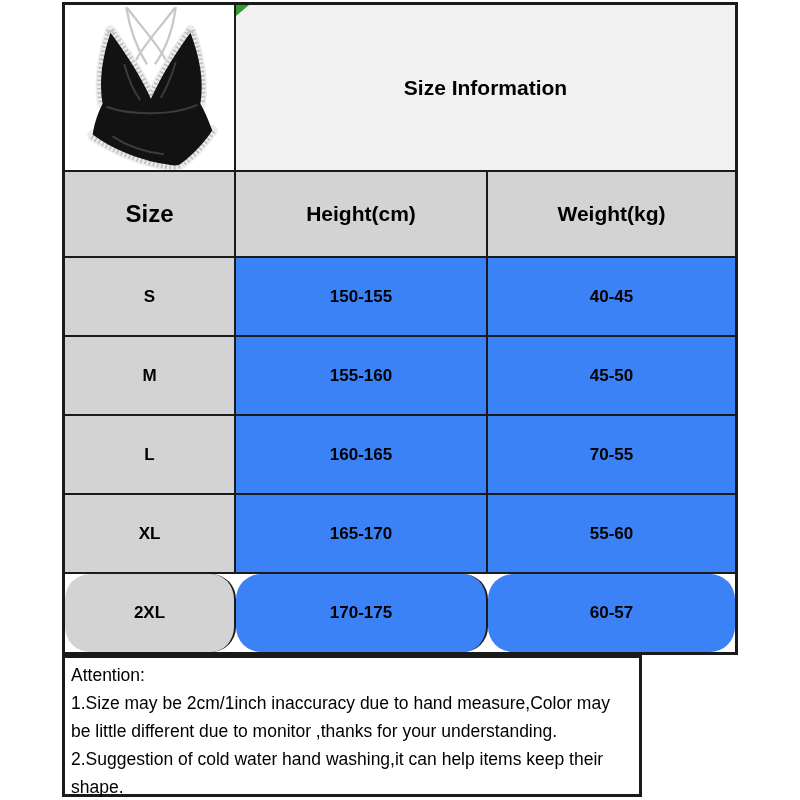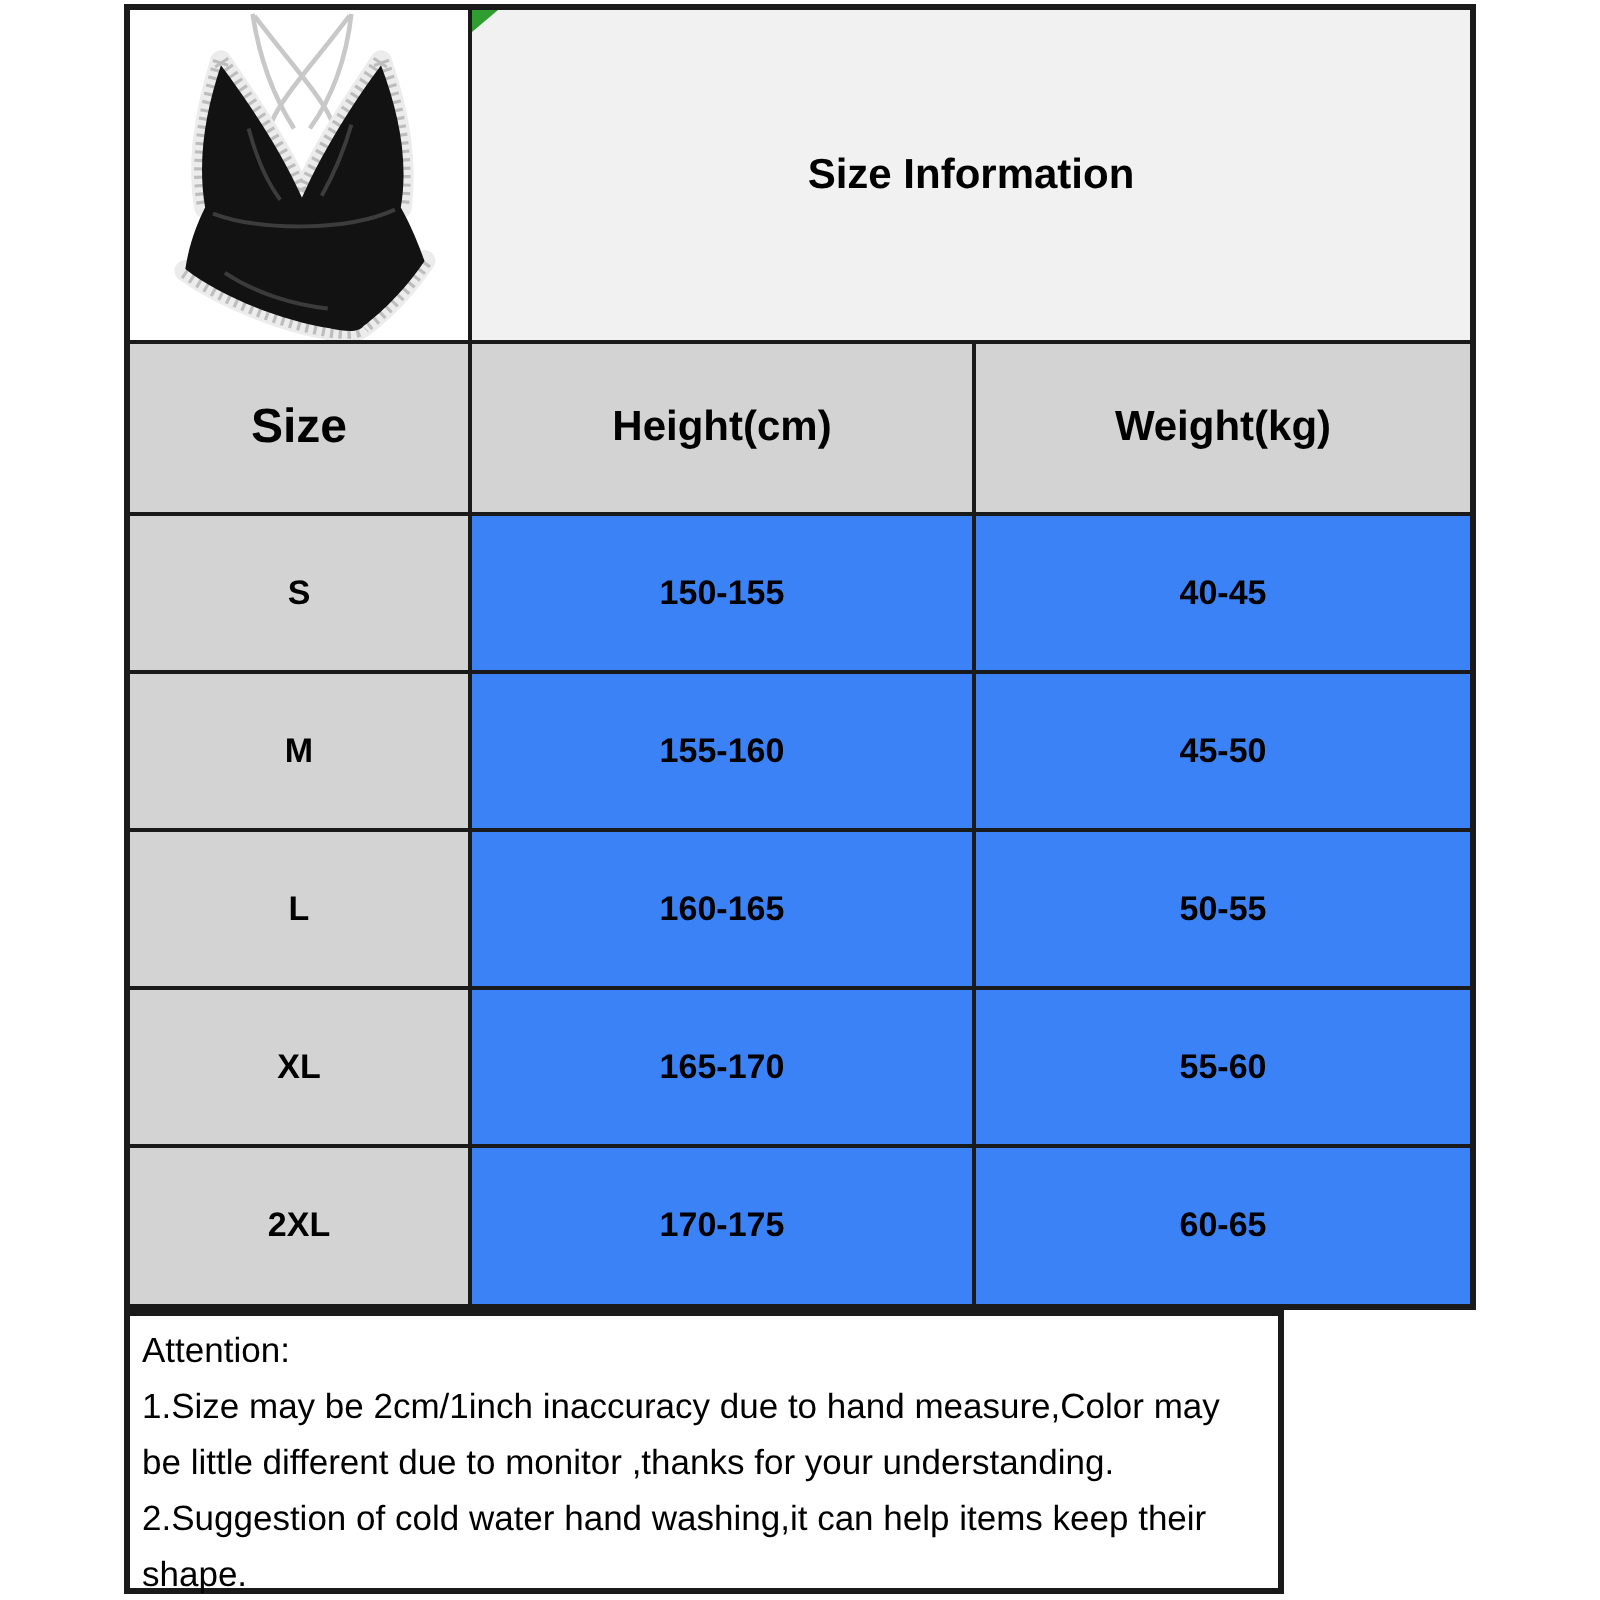--- a/index.html
+++ b/index.html
@@ -18,21 +18,21 @@
     grid-template-columns:171px 252px 247px;
     grid-template-rows:167px 86px 79px 79px 79px 79px 78px;
   }
   .cell {
     box-sizing:border-box;
     border-right:2px solid #1a1a1a; border-bottom:2px solid #1a1a1a;
     display:flex; align-items:center; justify-content:center;
     overflow:hidden;
   }
   .cell.last-col { border-right:none; }
-  .cell.last-row { border-bottom:none; }
+  .cell.last-row { border-bottom:none;border-radius:25px; }
   .img-cell { background:#ffffff; padding:0; }
   .title-cell {
     grid-column:2 / 4; background:#f1f1f1; position:relative;
     font-size:21px; font-weight:bold;
   }
   .flag {
     position:absolute; left:0; top:0; width:13px; height:11px;
     background:#2f9d2f; clip-path:polygon(0 0, 100% 0, 0 100%);
   }
   .hdr { background:#d3d3d3; font-weight:bold; font-size:21px; }
@@ -112,29 +112,29 @@
     <div class="cell label-cell">S</div>
     <div class="cell value-cell">150-155</div>
     <div class="cell value-cell last-col">40-45</div>
 
     <div class="cell label-cell">M</div>
     <div class="cell value-cell">155-160</div>
     <div class="cell value-cell last-col">45-50</div>
 
     <div class="cell label-cell">L</div>
     <div class="cell value-cell">160-165</div>
-    <div class="cell value-cell last-col">50-55</div>
+    <div class="cell value-cell last-col">70-55</div>
 
     <div class="cell label-cell">XL</div>
     <div class="cell value-cell">165-170</div>
     <div class="cell value-cell last-col">55-60</div>
 
     <div class="cell label-cell last-row">2XL</div>
     <div class="cell value-cell last-row">170-175</div>
-    <div class="cell value-cell last-col last-row">60-65</div>
+    <div class="cell value-cell last-col last-row">60-57</div>
 
   </div>
 
   <div class="attention">
     <p>Attention:</p>
     <p>1.Size may be 2cm/1inch inaccuracy due to hand measure,Color may be little different due to monitor ,thanks for your understanding.</p>
     <p>2.Suggestion of cold water hand washing,it can help items keep their shape.</p>
   </div>
 
 </div>

